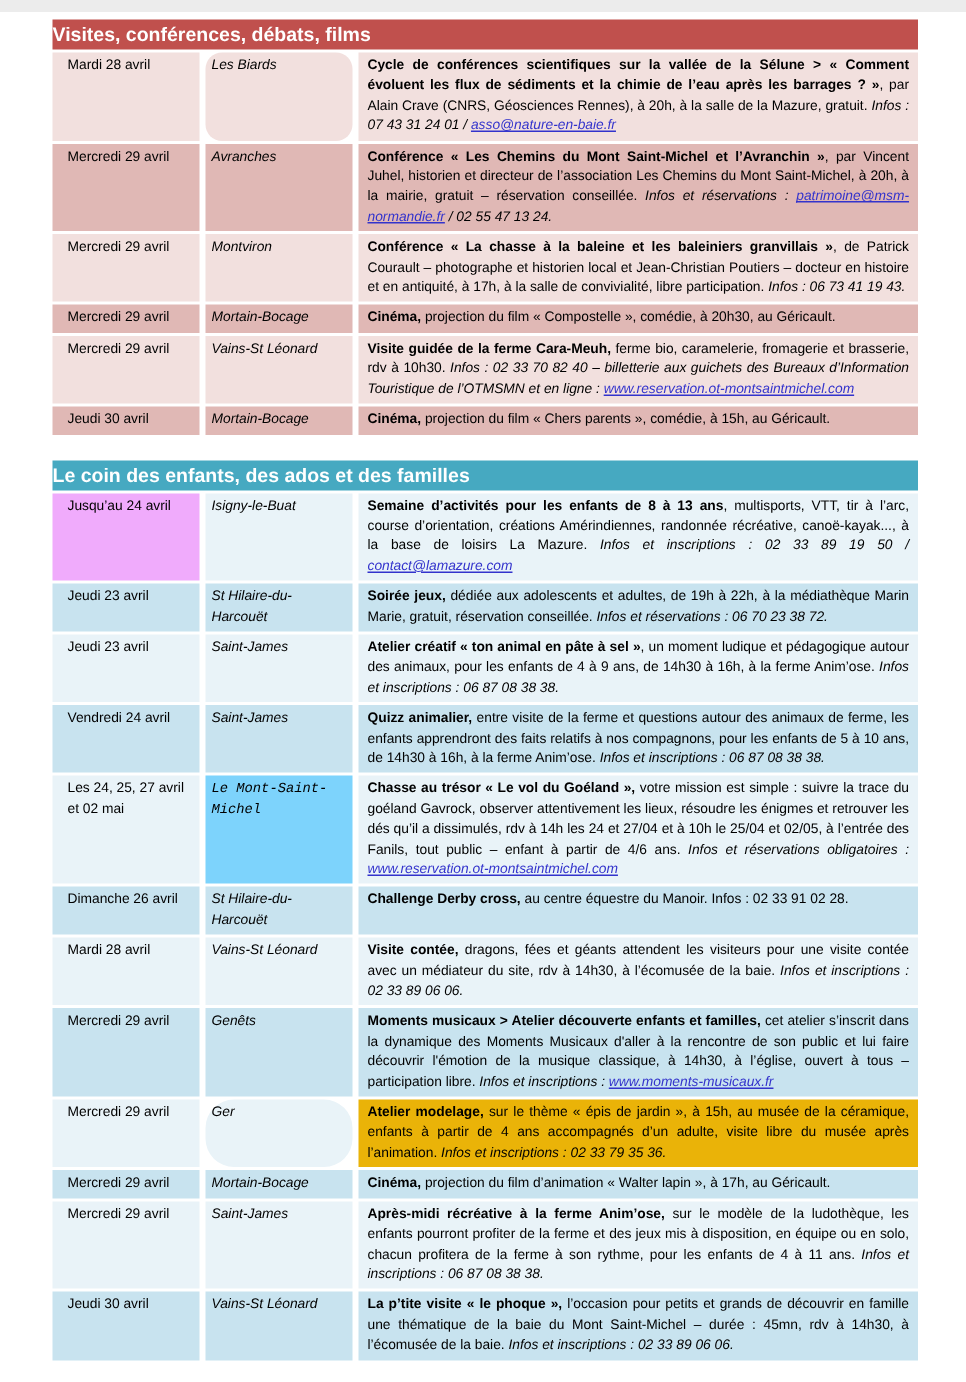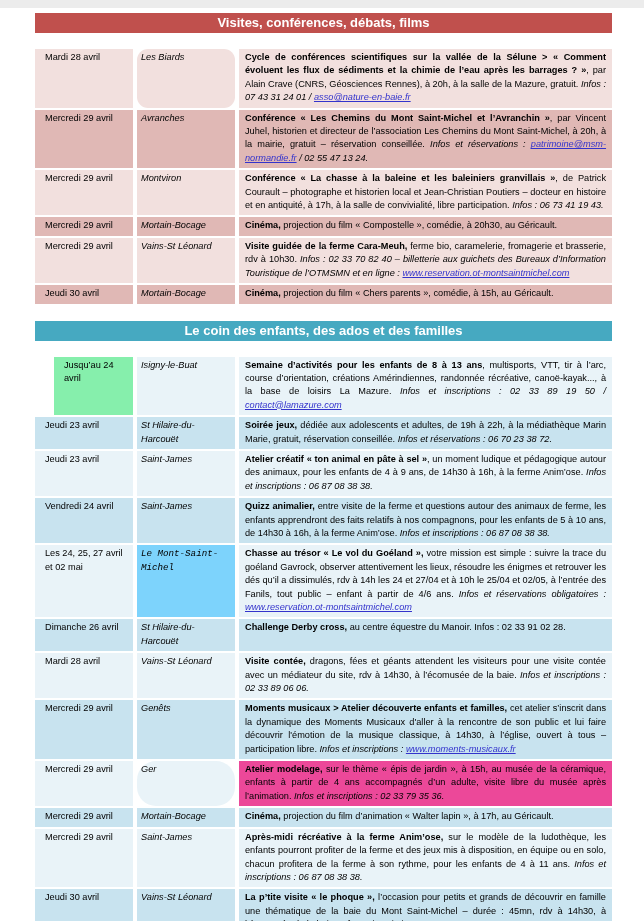--- a/index.html
+++ b/index.html
@@ -8,23 +8,23 @@
     font-family: "Liberation Sans", sans-serif;
     color: #000;
     position: relative;
   }
   .top-edge { width: 644px; height: 8px; background: #ececec; }
   .content { padding: 5px 32px 0 35px; }
   .section { margin-bottom: 0; }
   .section + .section { margin-top: 17px; }
   .section-header {
     height: 20px; line-height: 20px;
-    text-align: center; color: #fff;
+    color: #fff;
     font-weight: bold; font-size: 13px;
-    margin-bottom: 16px;
+    margin-bottom: 2px;
   }
   .row {
     display: grid;
     grid-template-columns: 98px 98px 1fr;
     column-gap: 4px;
     margin-bottom: 2px;
   }
   .cell { font-size: 9.2px; line-height: 13.4px; padding: 2px 4px 3px 4px; }
   .cell.date { padding-left: 10px; }
   .cell.loc  { font-style: italic; }
@@ -73,21 +73,21 @@
           <div class="cell loc" style="background: rgb(224, 184, 181);">Mortain-Bocage</div>
           <div class="cell desc" style="background: rgb(224, 184, 181);"><span class="b">Cinéma,</span><span> projection du film « Chers parents », comédie, à 15h, au Géricault.</span></div>
         </div>
       </div>
   </div>
 
   <div class="section">
     <div class="section-header" style="background: rgb(70, 169, 193); color: rgb(255, 255, 255);">Le coin des enfants, des ados et des familles</div>
     <div>
         <div class="row">
-          <div class="cell date" style="background: #86efac; margin-left: 19px;">Jusqu’au 24 avril</div>
+          <div class="cell date" style="background: #f0abfc;">Jusqu’au 24 avril</div>
           <div class="cell loc" style="background: rgb(233, 243, 248);">Isigny-le-Buat</div>
           <div class="cell desc" style="background: rgb(233, 243, 248);"><span class="b">Semaine d’activités pour les enfants de 8 à 13 ans</span><span>, multisports, VTT, tir à l’arc, course d’orientation, créations Amérindiennes, randonnée récréative, canoë-kayak..., à la base de loisirs La Mazure. </span><span class="i">Infos et inscriptions : 02 33 89 19 50 / </span><span class="i link" style="color: rgb(51, 51, 204);">contact@lamazure.com</span></div>
         </div>
         <div class="row">
           <div class="cell date" style="background: rgb(200, 227, 239);">Jeudi 23 avril</div>
           <div class="cell loc" style="background: rgb(200, 227, 239);">St Hilaire-du-Harcouët</div>
           <div class="cell desc" style="background: rgb(200, 227, 239);"><span class="b">Soirée jeux,</span><span> dédiée aux adolescents et adultes, de 19h à 22h, à la médiathèque Marin Marie, gratuit, réservation conseillée. </span><span class="i">Infos et réservations : 06 70 23 38 72.</span></div>
         </div>
         <div class="row">
           <div class="cell date" style="background: rgb(233, 243, 248);">Jeudi 23 avril</div>
@@ -115,21 +115,21 @@
           <div class="cell desc" style="background: rgb(233, 243, 248);"><span class="b">Visite contée,</span><span> dragons, fées et géants attendent les visiteurs pour une visite contée avec un médiateur du site, rdv à 14h30, à l’écomusée de la baie. </span><span class="i">Infos et inscriptions : 02 33 89 06 06.</span></div>
         </div>
         <div class="row">
           <div class="cell date" style="background: rgb(200, 227, 239);">Mercredi 29 avril</div>
           <div class="cell loc" style="background: rgb(200, 227, 239);">Genêts</div>
           <div class="cell desc" style="background: rgb(200, 227, 239);"><span class="b">Moments musicaux &gt; Atelier découverte enfants et familles,</span><span> cet atelier s’inscrit dans la dynamique des Moments Musicaux d'aller à la rencontre de son public et lui faire découvrir l'émotion de la musique classique, à 14h30, à l’église, ouvert à tous – participation libre. </span><span class="i">Infos et inscriptions : </span><span class="i link" style="color: rgb(51, 51, 204);">www.moments-musicaux.fr</span></div>
         </div>
         <div class="row">
           <div class="cell date" style="background: rgb(233, 243, 248);">Mercredi 29 avril</div>
           <div class="cell loc" style="background: rgb(233, 243, 248); border-radius: 19px;">Ger</div>
-          <div class="cell desc" style="background: #ec4899;"><span class="b">Atelier modelage,</span><span> sur le thème « épis de jardin », à 15h, au musée de la céramique, enfants à partir de 4 ans accompagnés d’un adulte, visite libre du musée après l’animation. </span><span class="i">Infos et inscriptions : 02 33 79 35 36.</span></div>
+          <div class="cell desc" style="background: #eab308;"><span class="b">Atelier modelage,</span><span> sur le thème « épis de jardin », à 15h, au musée de la céramique, enfants à partir de 4 ans accompagnés d’un adulte, visite libre du musée après l’animation. </span><span class="i">Infos et inscriptions : 02 33 79 35 36.</span></div>
         </div>
         <div class="row">
           <div class="cell date" style="background: rgb(200, 227, 239);">Mercredi 29 avril</div>
           <div class="cell loc" style="background: rgb(200, 227, 239);">Mortain-Bocage</div>
           <div class="cell desc" style="background: rgb(200, 227, 239);"><span class="b">Cinéma,</span><span> projection du film d’animation « Walter lapin », à 17h, au Géricault.</span></div>
         </div>
         <div class="row">
           <div class="cell date" style="background: rgb(233, 243, 248);">Mercredi 29 avril</div>
           <div class="cell loc" style="background: rgb(233, 243, 248);">Saint-James</div>
           <div class="cell desc" style="background: rgb(233, 243, 248);"><span class="b">Après-midi récréative à la ferme Anim’ose,</span><span> sur le modèle de la ludothèque, les enfants pourront profiter de la ferme et des jeux mis à disposition, en équipe ou en solo, chacun profitera de la ferme à son rythme, pour les enfants de 4 à 11 ans. </span><span class="i">Infos et inscriptions : 06 87 08 38 38.</span></div>

